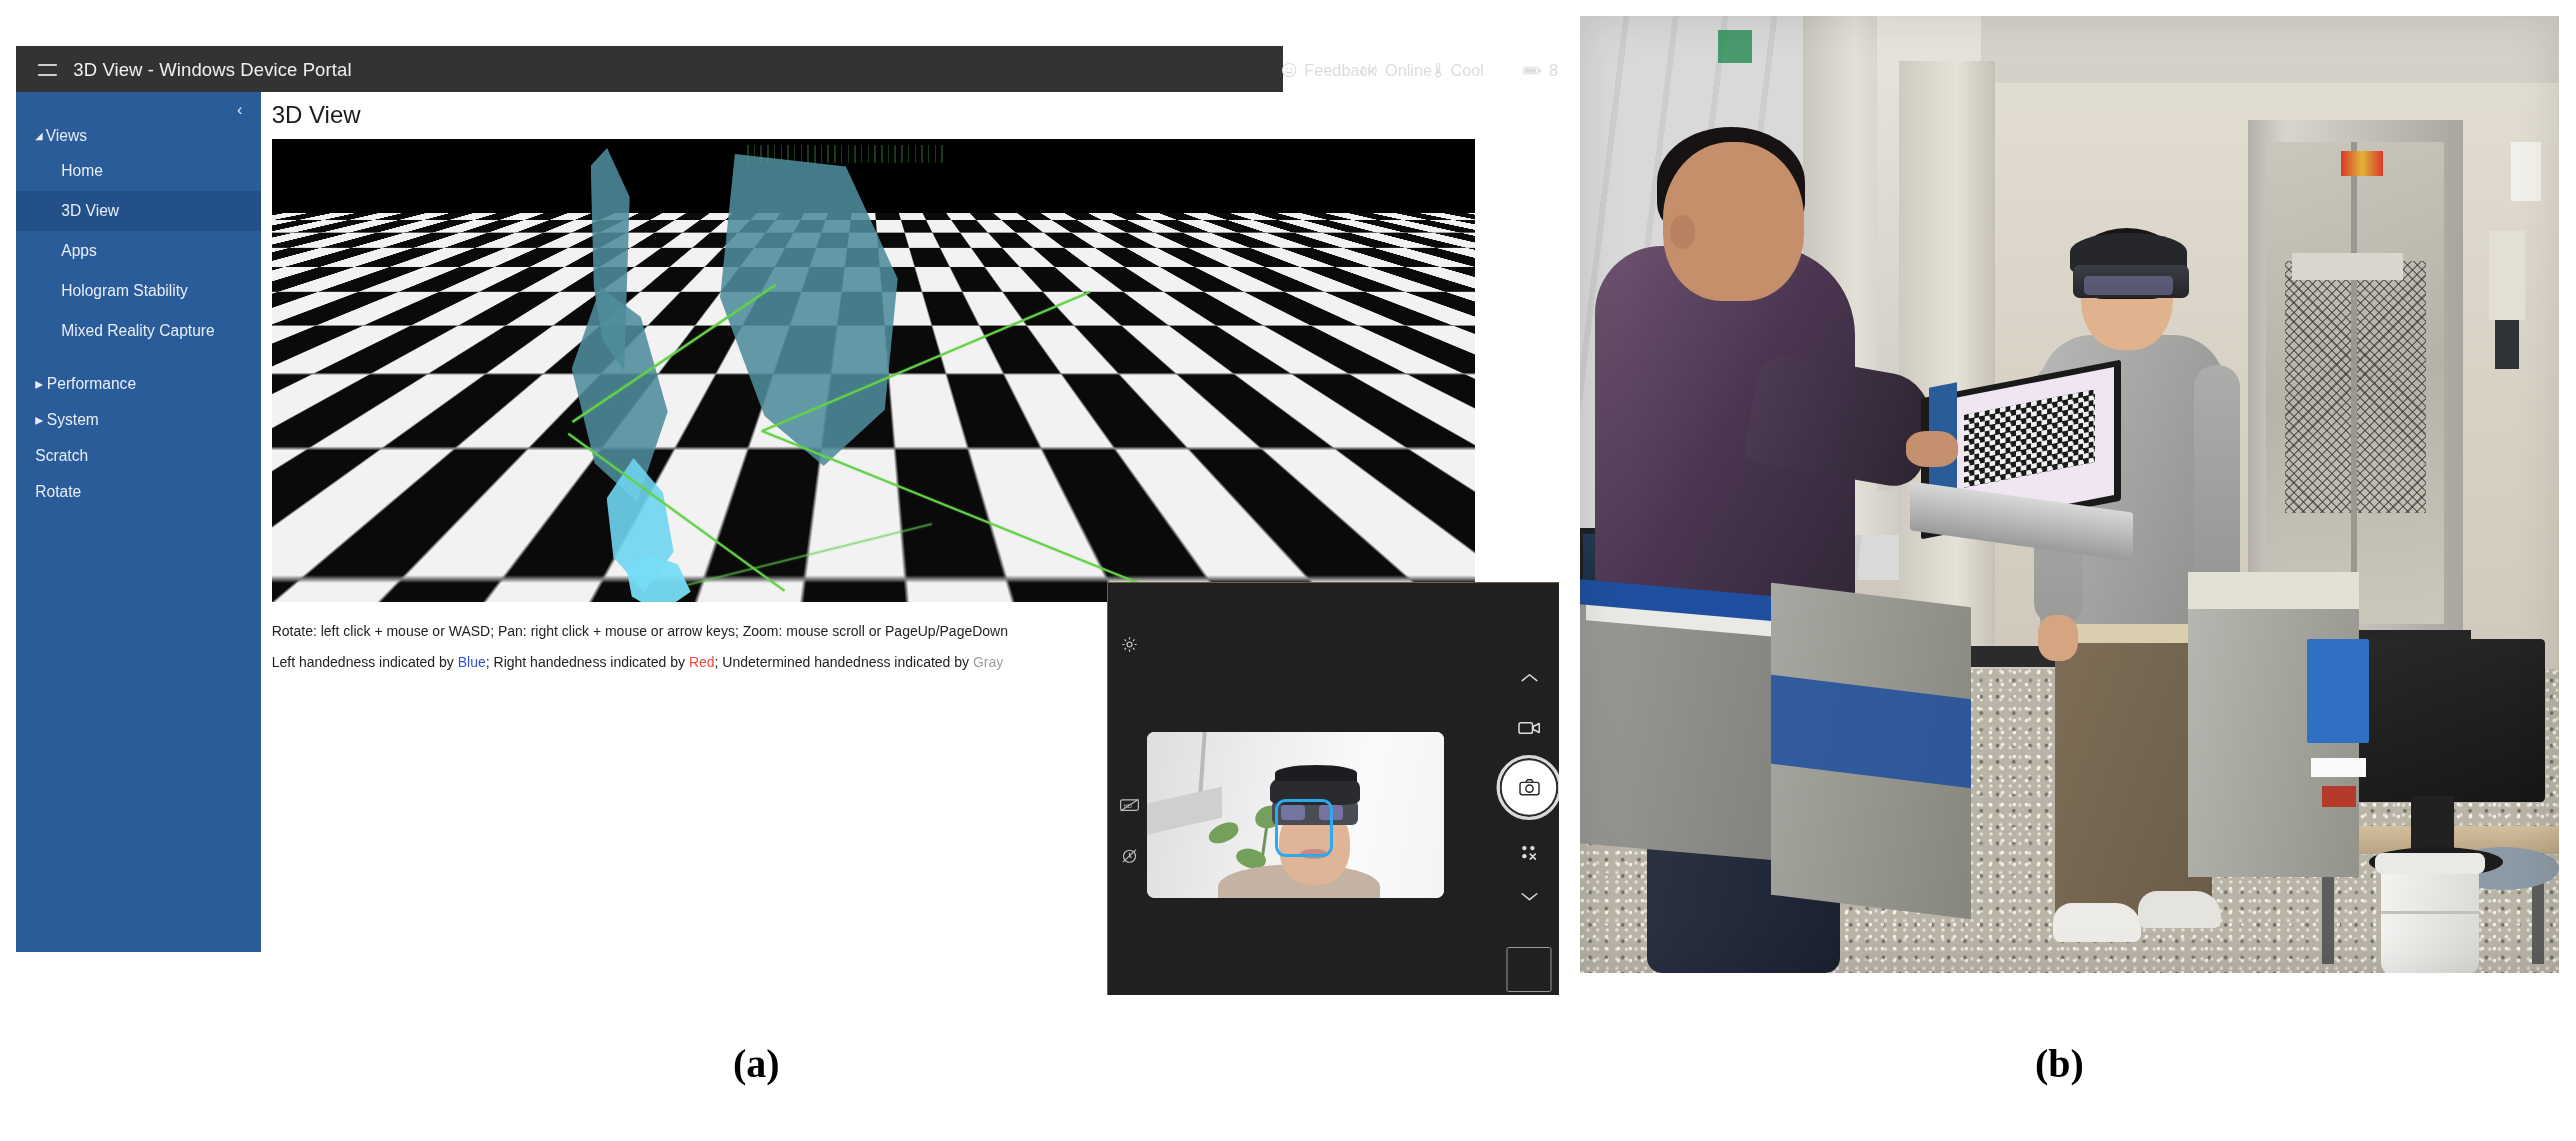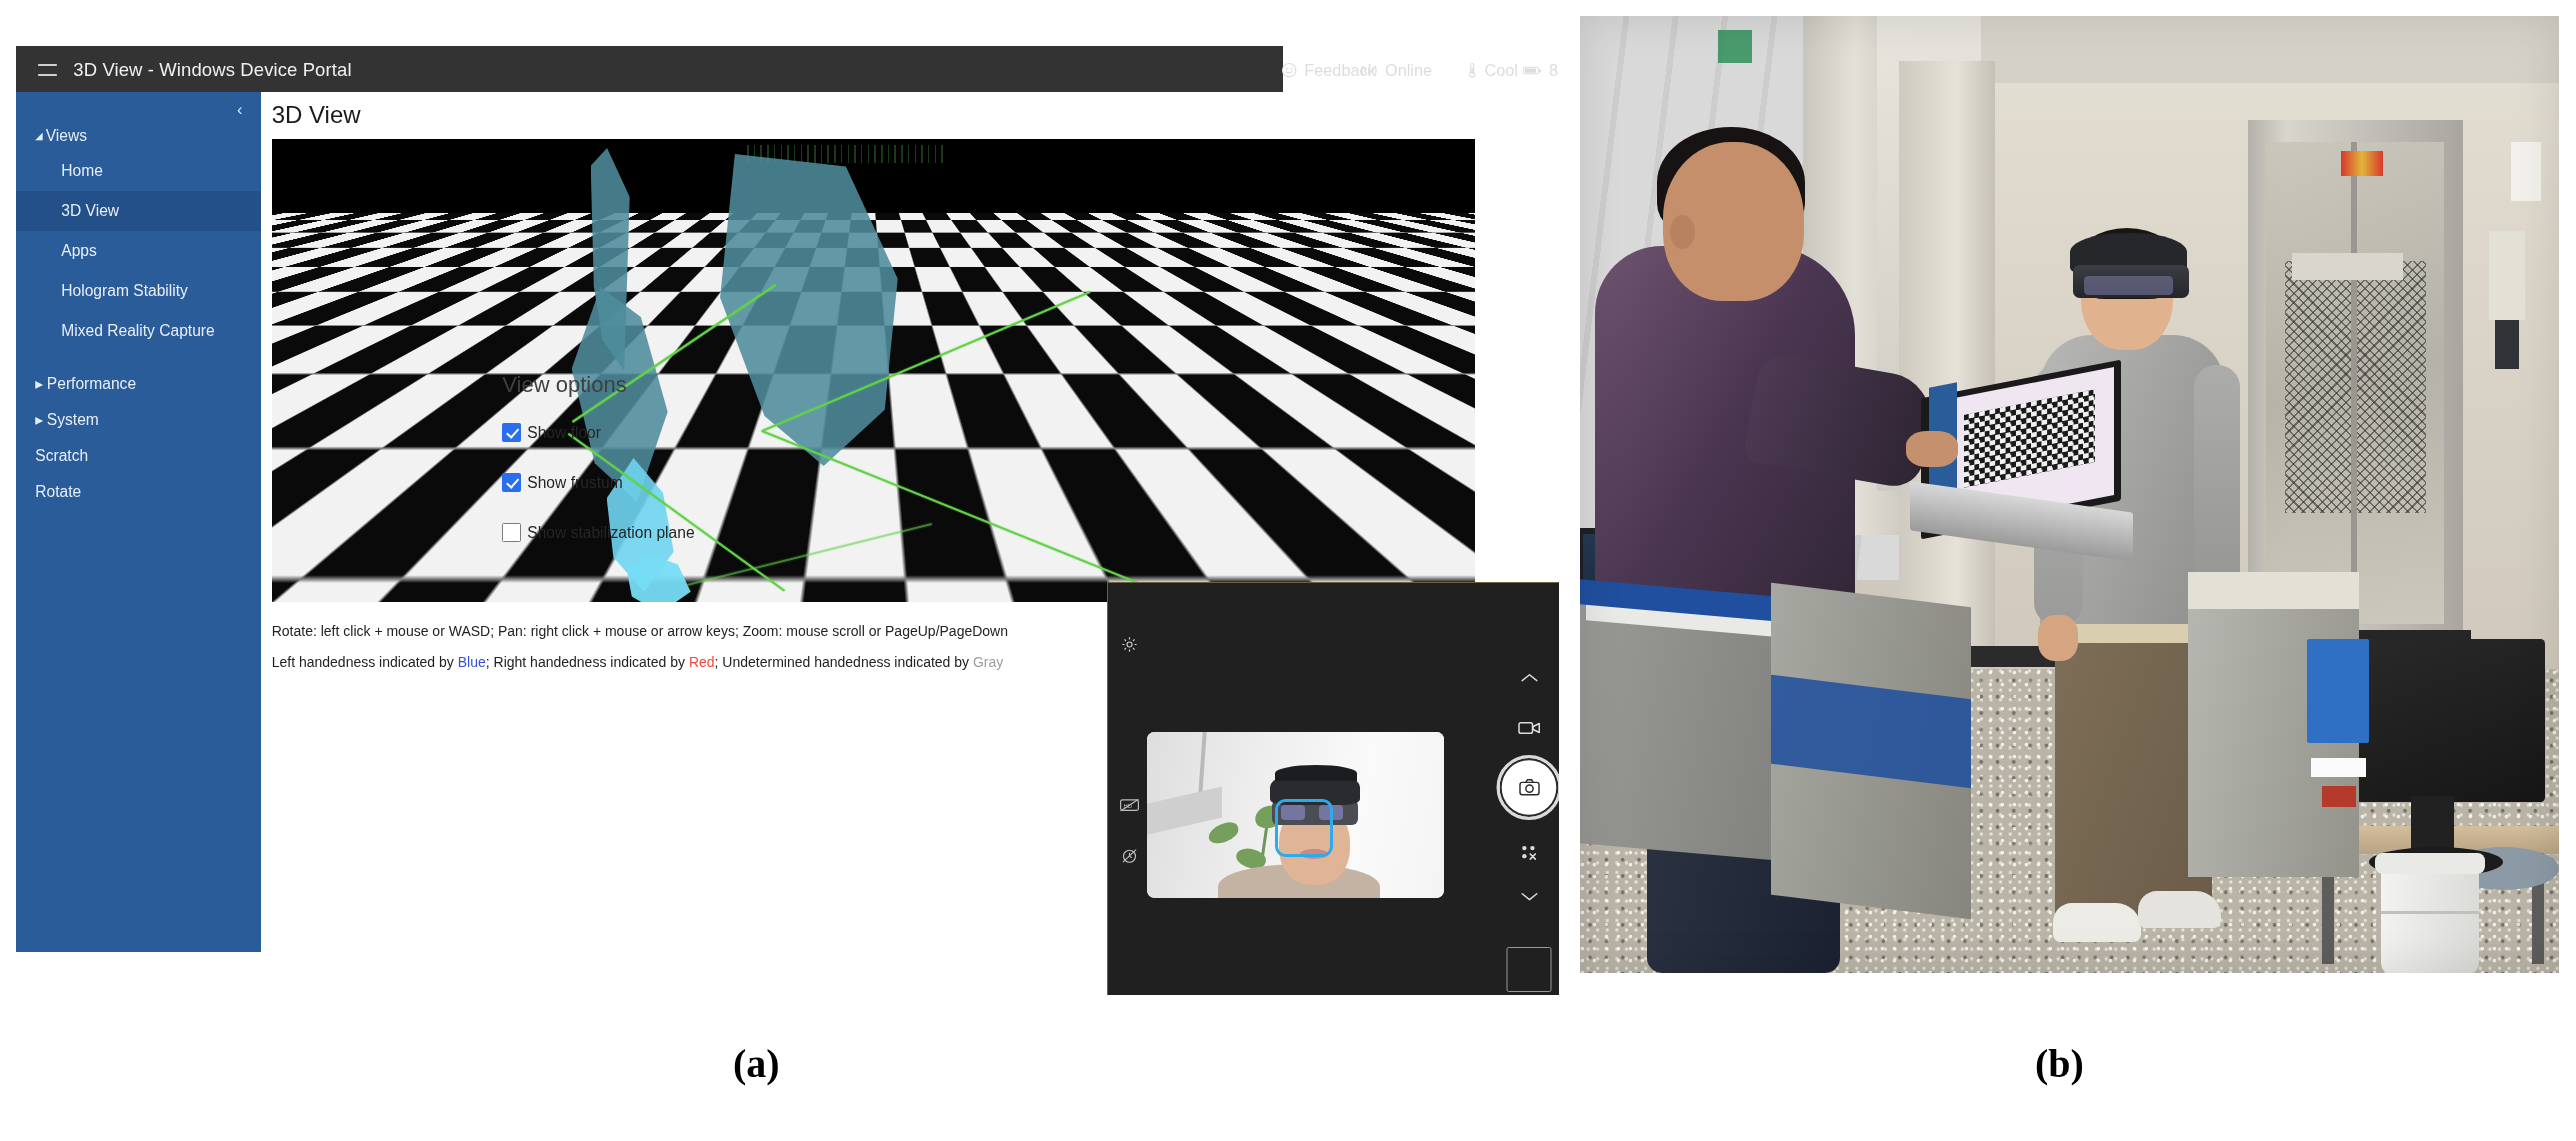--- a/index.html
+++ b/index.html
@@ -13,21 +13,21 @@
   .wdp-titlebar{position:absolute;left:0;top:0;width:1267px;height:46px;background:#333333;color:#eaeaea;}
   .wdp-hamburger{position:absolute;left:22px;top:18px;width:19px;height:12px;display:flex;flex-direction:column;justify-content:space-between;}
   .wdp-hamburger i{display:block;height:2.2px;background:#cfcfcf;border-radius:0.7px;}
   .wdp-title{position:absolute;left:57px;top:12.6px;font-size:18.5px;letter-spacing:0.1px;color:#f0f0f0;white-space:nowrap;}
 
   .wdp-status{position:absolute;top:15px;display:flex;align-items:center;gap:6.7px;font-size:16.3px;color:#dcdcdc;white-space:nowrap;}
   .wdp-status .ico{display:inline-flex;align-items:center;justify-content:center;}
 
   .st-feedback{left:1265px;}
   .st-online{left:1344px;}
-  .st-thermal{left:1451px;text-align:right;}
+  .st-thermal{left:1417px;text-align:right;}
   .st-battery{left:1507px;}
 
   
   .wdp-sidebar{position:absolute;left:0;top:46px;width:245px;height:860px;background:#2a5c9a;}
   .sidebar-collapse{position:absolute;right:13.4px;top:9px;width:16.3px;height:16.3px;color:#dfe9f5;font-size:16.3px;line-height:16.3px;text-align:center;cursor:pointer;}
   .nav-group{position:absolute;left:0;width:245px;color:#e4ecf6;font-size:15.6px;}
   .nav-head{display:flex;align-items:center;gap:3px;padding-left:19px;height:31px;}
   .nav-head .caret{font-size:9.6px;line-height:9.6px;color:#e4ecf6;}
   .nav-item{height:40px;display:flex;align-items:center;padding-left:45px;font-size:15.6px;color:#e8eef7;}
   .nav-item.selected{background:#235089;}
@@ -363,35 +363,20 @@
         <div class="opt-row">
           <span class="cbox"></span>
           <span class="opt-label">Force visual tracking</span>
         </div>
         <div class="opt-row">
           <span class="cbox"></span>
           <span class="opt-label">Pause</span>
         </div>
       </div>
 
-      <div class="opt-col" style="left:241px;top:280px;">
-        <div class="opt-h">View options</div>
-        <div class="opt-row">
-          <span class="cbox on"></span>
-          <span class="opt-label">Show floor</span>
-        </div>
-        <div class="opt-row">
-          <span class="cbox on"></span>
-          <span class="opt-label">Show frustum</span>
-        </div>
-        <div class="opt-row">
-          <span class="cbox"></span>
-          <span class="opt-label">Show stabilization plane</span>
-        </div>
-      </div>
 
     </div>
 
     <div class="cam-win">
 
       <div class="cam-gear">
         <svg width="19" height="19" viewBox="0 0 26 26">
             <g fill="none" stroke="#cdcdcd" stroke-width="1.6">
               <circle cx="13" cy="13" r="3.4"></circle>
               <path d="M13 3.2v3M13 19.8v3M3.2 13h3M19.8 13h3M6.1 6.1l2.1 2.1M17.8 17.8l2.1 2.1M19.9 6.1l-2.1 2.1M8.2 17.8l-2.1 2.1"></path>

